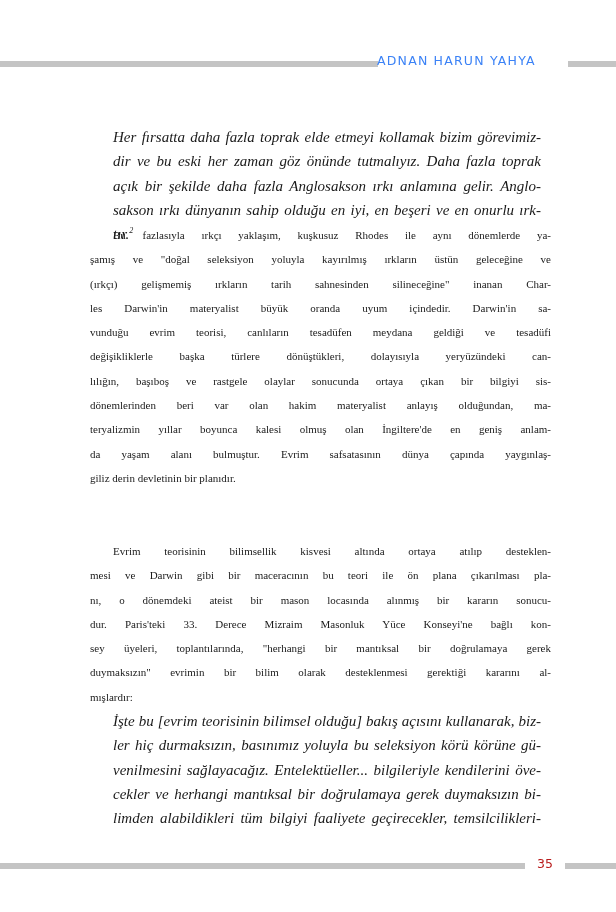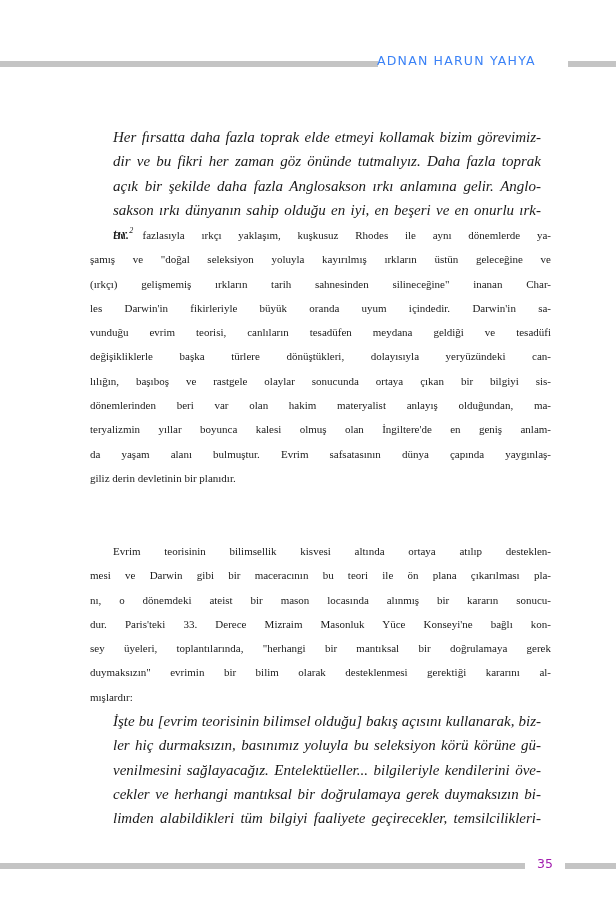--- a/index.html
+++ b/index.html
@@ -7,21 +7,21 @@
 
   .rule { position: absolute; height: 6px; background: #c4c4c4; }
   .header-title {
     position: absolute; top: 53px; left: 377px; width: 170px;
     font-family: "DejaVu Sans", "Liberation Sans", sans-serif;
     font-size: 12.5px; letter-spacing: 1.2px; color: #3b82f6; white-space: nowrap;
   }
   .page-number {
     position: absolute; top: 856px; left: 533px; width: 24px; text-align: center;
     font-family: "DejaVu Sans", "Liberation Sans", sans-serif;
-    font-size: 12.5px; color: #a21caf;
+    font-size: 12.5px; color: #b91c1c;
   }
 
   .block { position: absolute; }
   .line {
     display: block; height: 24.3px; line-height: 24.3px; font-size: 11px;
     white-space: nowrap; text-align: justify; text-align-last: justify;
   }
   .line.last { text-align-last: left; }
   .quote .line { font-style: italic; font-size: 15px; }
   .indent { padding-left: 23px; }
@@ -30,31 +30,31 @@
 </style>
 </head>
 <body>
 
 <div class="rule" style="top:61px; left:0; width:378px;"></div>
 <div class="header-title">ADNAN HARUN YAHYA</div>
 <div class="rule" style="top:61px; left:568px; width:48px;"></div>
 
 <div class="block quote" style="top:92px; left:113px; width:428px;margin-top:33px;">
   <span class="line">Her fırsatta daha fazla toprak elde etmeyi kollamak bizim görevimiz-</span>
-  <span class="line">dir ve bu fikri her zaman göz önünde tutmalıyız. Daha fazla toprak</span>
+  <span class="line">dir ve bu eski her zaman göz önünde tutmalıyız. Daha fazla toprak</span>
   <span class="line">açık bir şekilde daha fazla Anglosakson ırkı anlamına gelir. Anglo-</span>
   <span class="line">sakson ırkı dünyanın sahip olduğu en iyi, en beşeri ve en onurlu ırk-</span>
   <span class="line last"><span>tır.</span><sup>2</sup></span>
 </div>
 
 <div class="block" style="top:223px; left:90px; width:461px;">
   <span class="line indent">Bu fazlasıyla ırkçı yaklaşım, kuşkusuz Rhodes ile aynı dönemlerde ya-</span>
   <span class="line">şamış ve "doğal seleksiyon yoluyla kayırılmış ırkların üstün geleceğine ve</span>
   <span class="line">(ırkçı) gelişmemiş ırkların tarih sahnesinden silineceğine" inanan Char-</span>
-  <span class="line">les Darwin'in fikirleriyle büyük oranda uyum içindedir. Darwin'in sa-</span>
+  <span class="line">les Darwin'in materyalist büyük oranda uyum içindedir. Darwin'in sa-</span>
   <span class="line">vunduğu evrim teorisi, canlıların tesadüfen meydana geldiği ve tesadüfi</span>
   <span class="line">değişikliklerle başka türlere dönüştükleri, dolayısıyla yeryüzündeki can-</span>
   <span class="line">lılığın, başıboş ve rastgele olaylar sonucunda ortaya çıkan bir bilgiyi sis-</span>
   <span class="line">dönemlerinden beri var olan hakim materyalist anlayış olduğundan, ma-</span>
   <span class="line">teryalizmin yıllar boyunca kalesi olmuş olan İngiltere'de en geniş anlam-</span>
   <span class="line">da yaşam alanı bulmuştur. Evrim safsatasının dünya çapında yaygınlaş-</span>
   <span class="line last">giliz derin devletinin bir planıdır.</span>
 </div>
 
 <div class="block" style="top:539px; left:90px; width:461px;">

